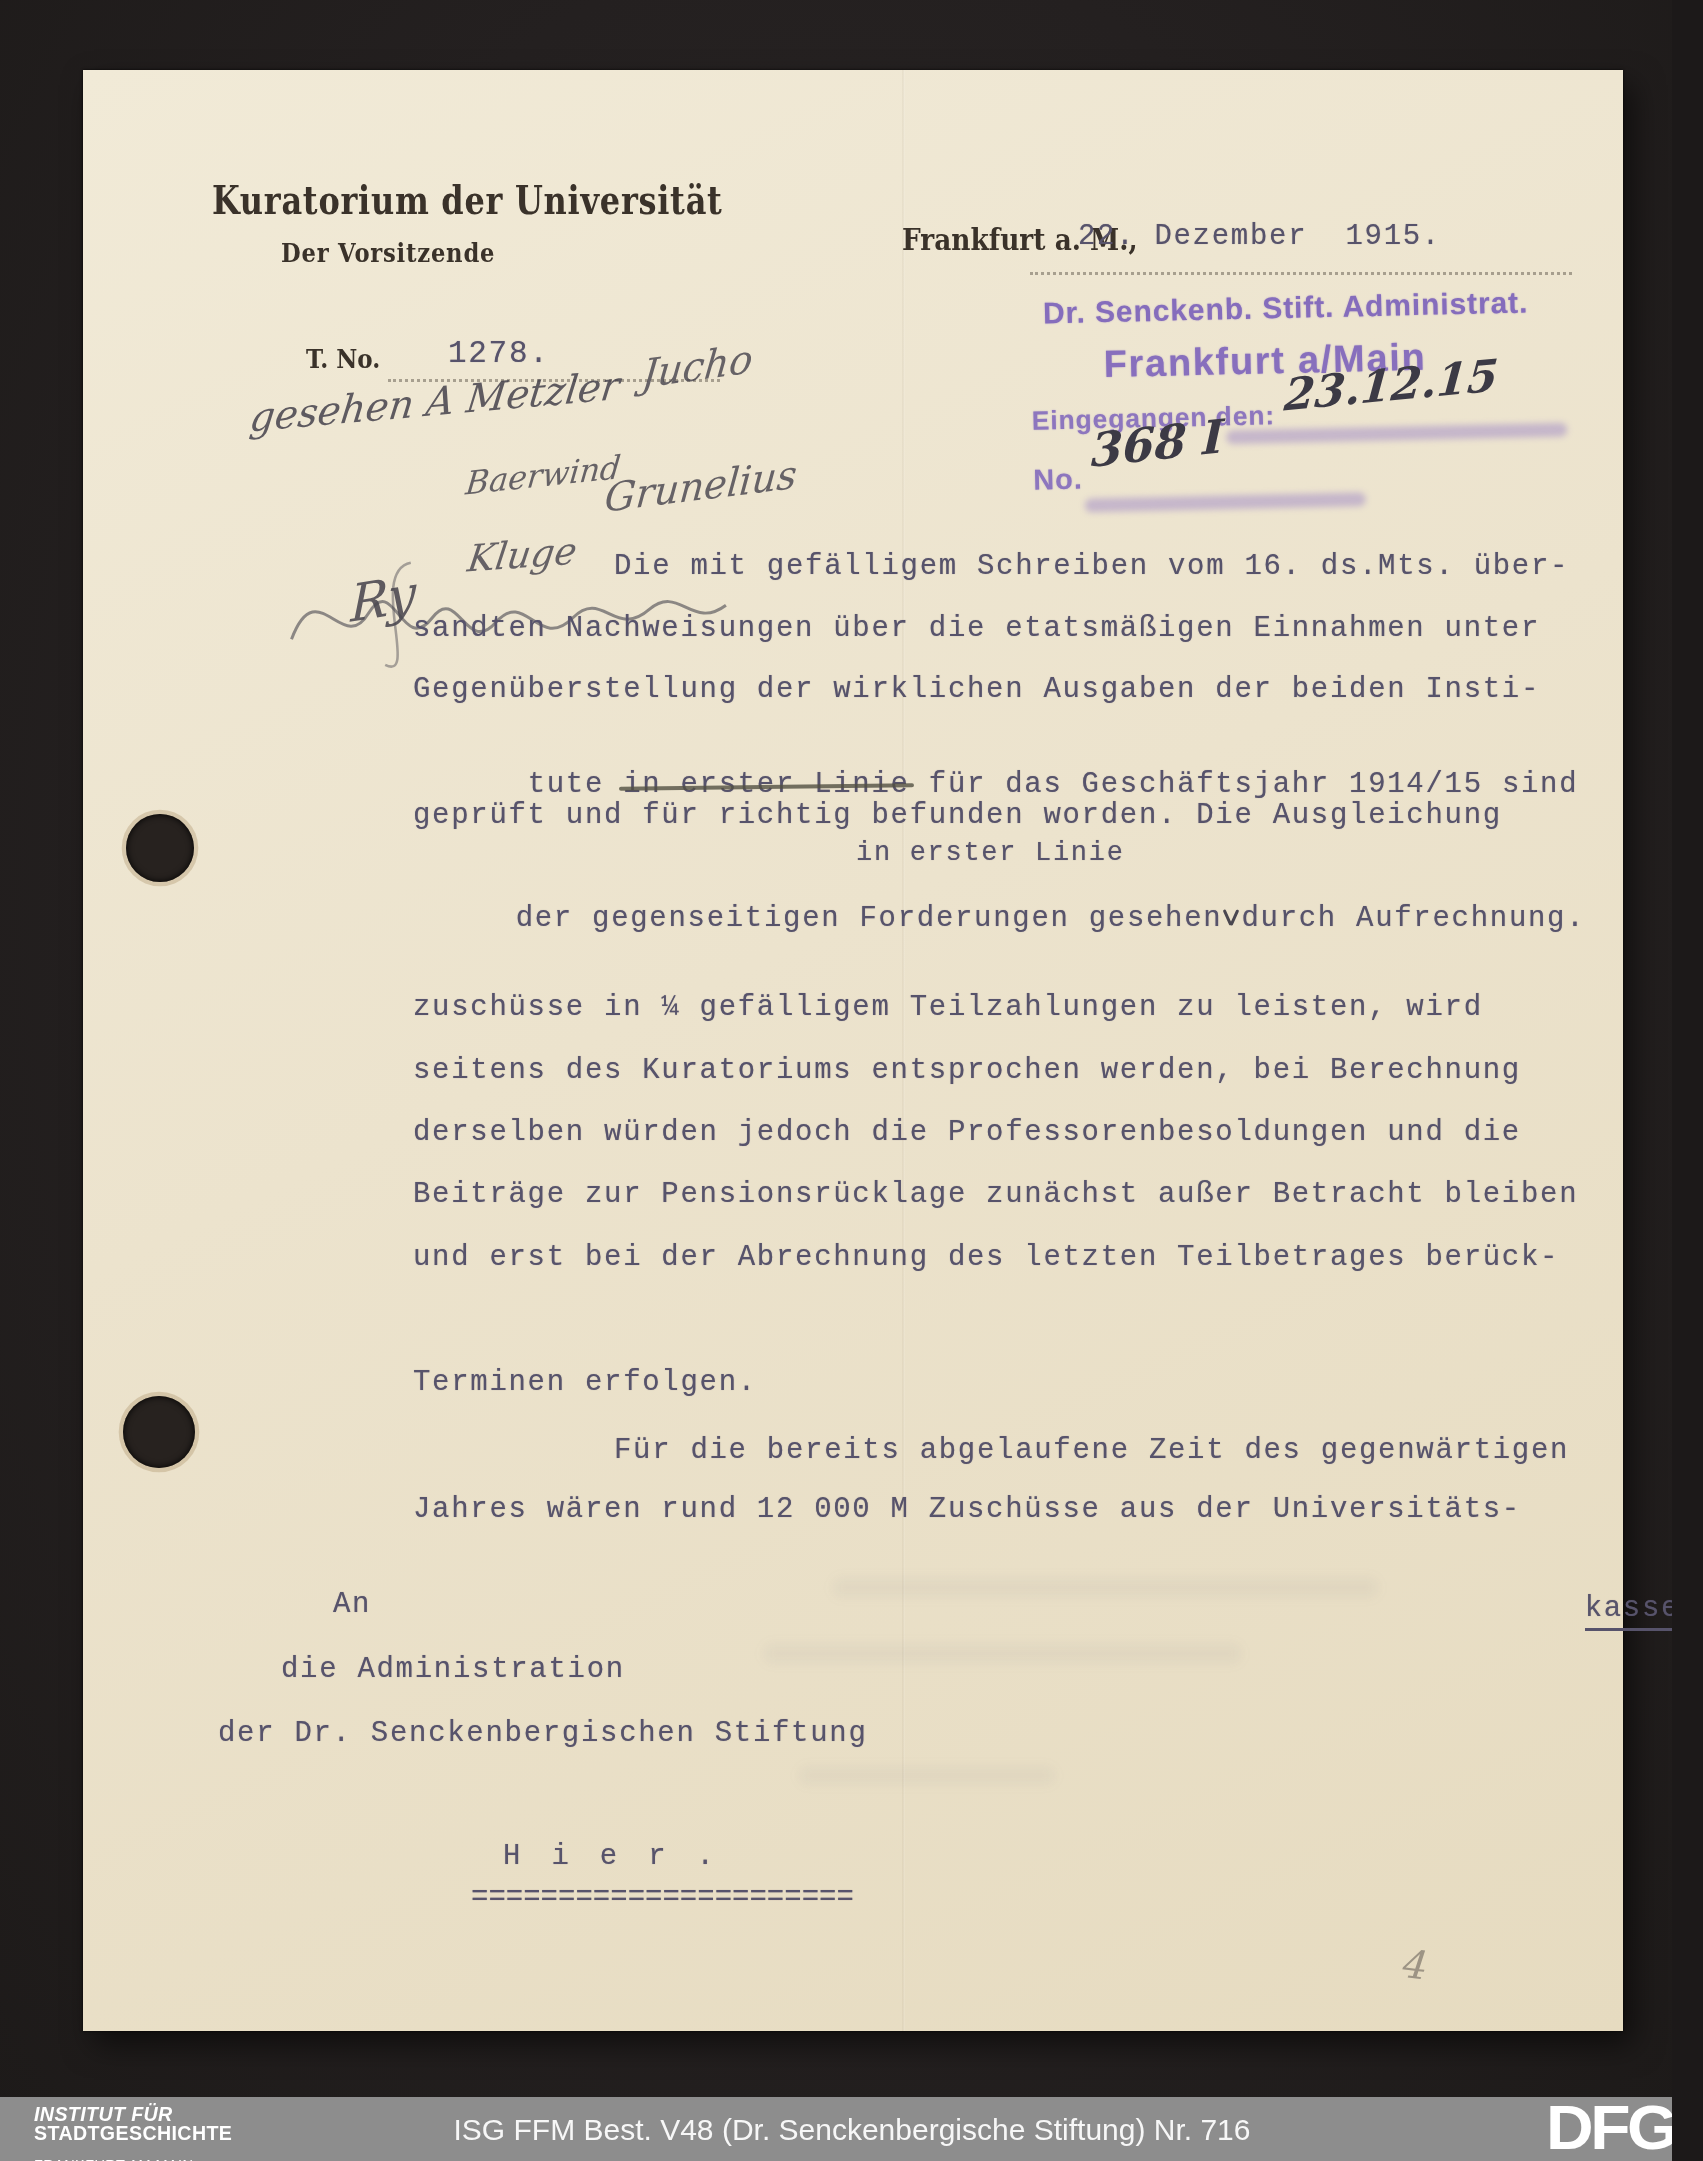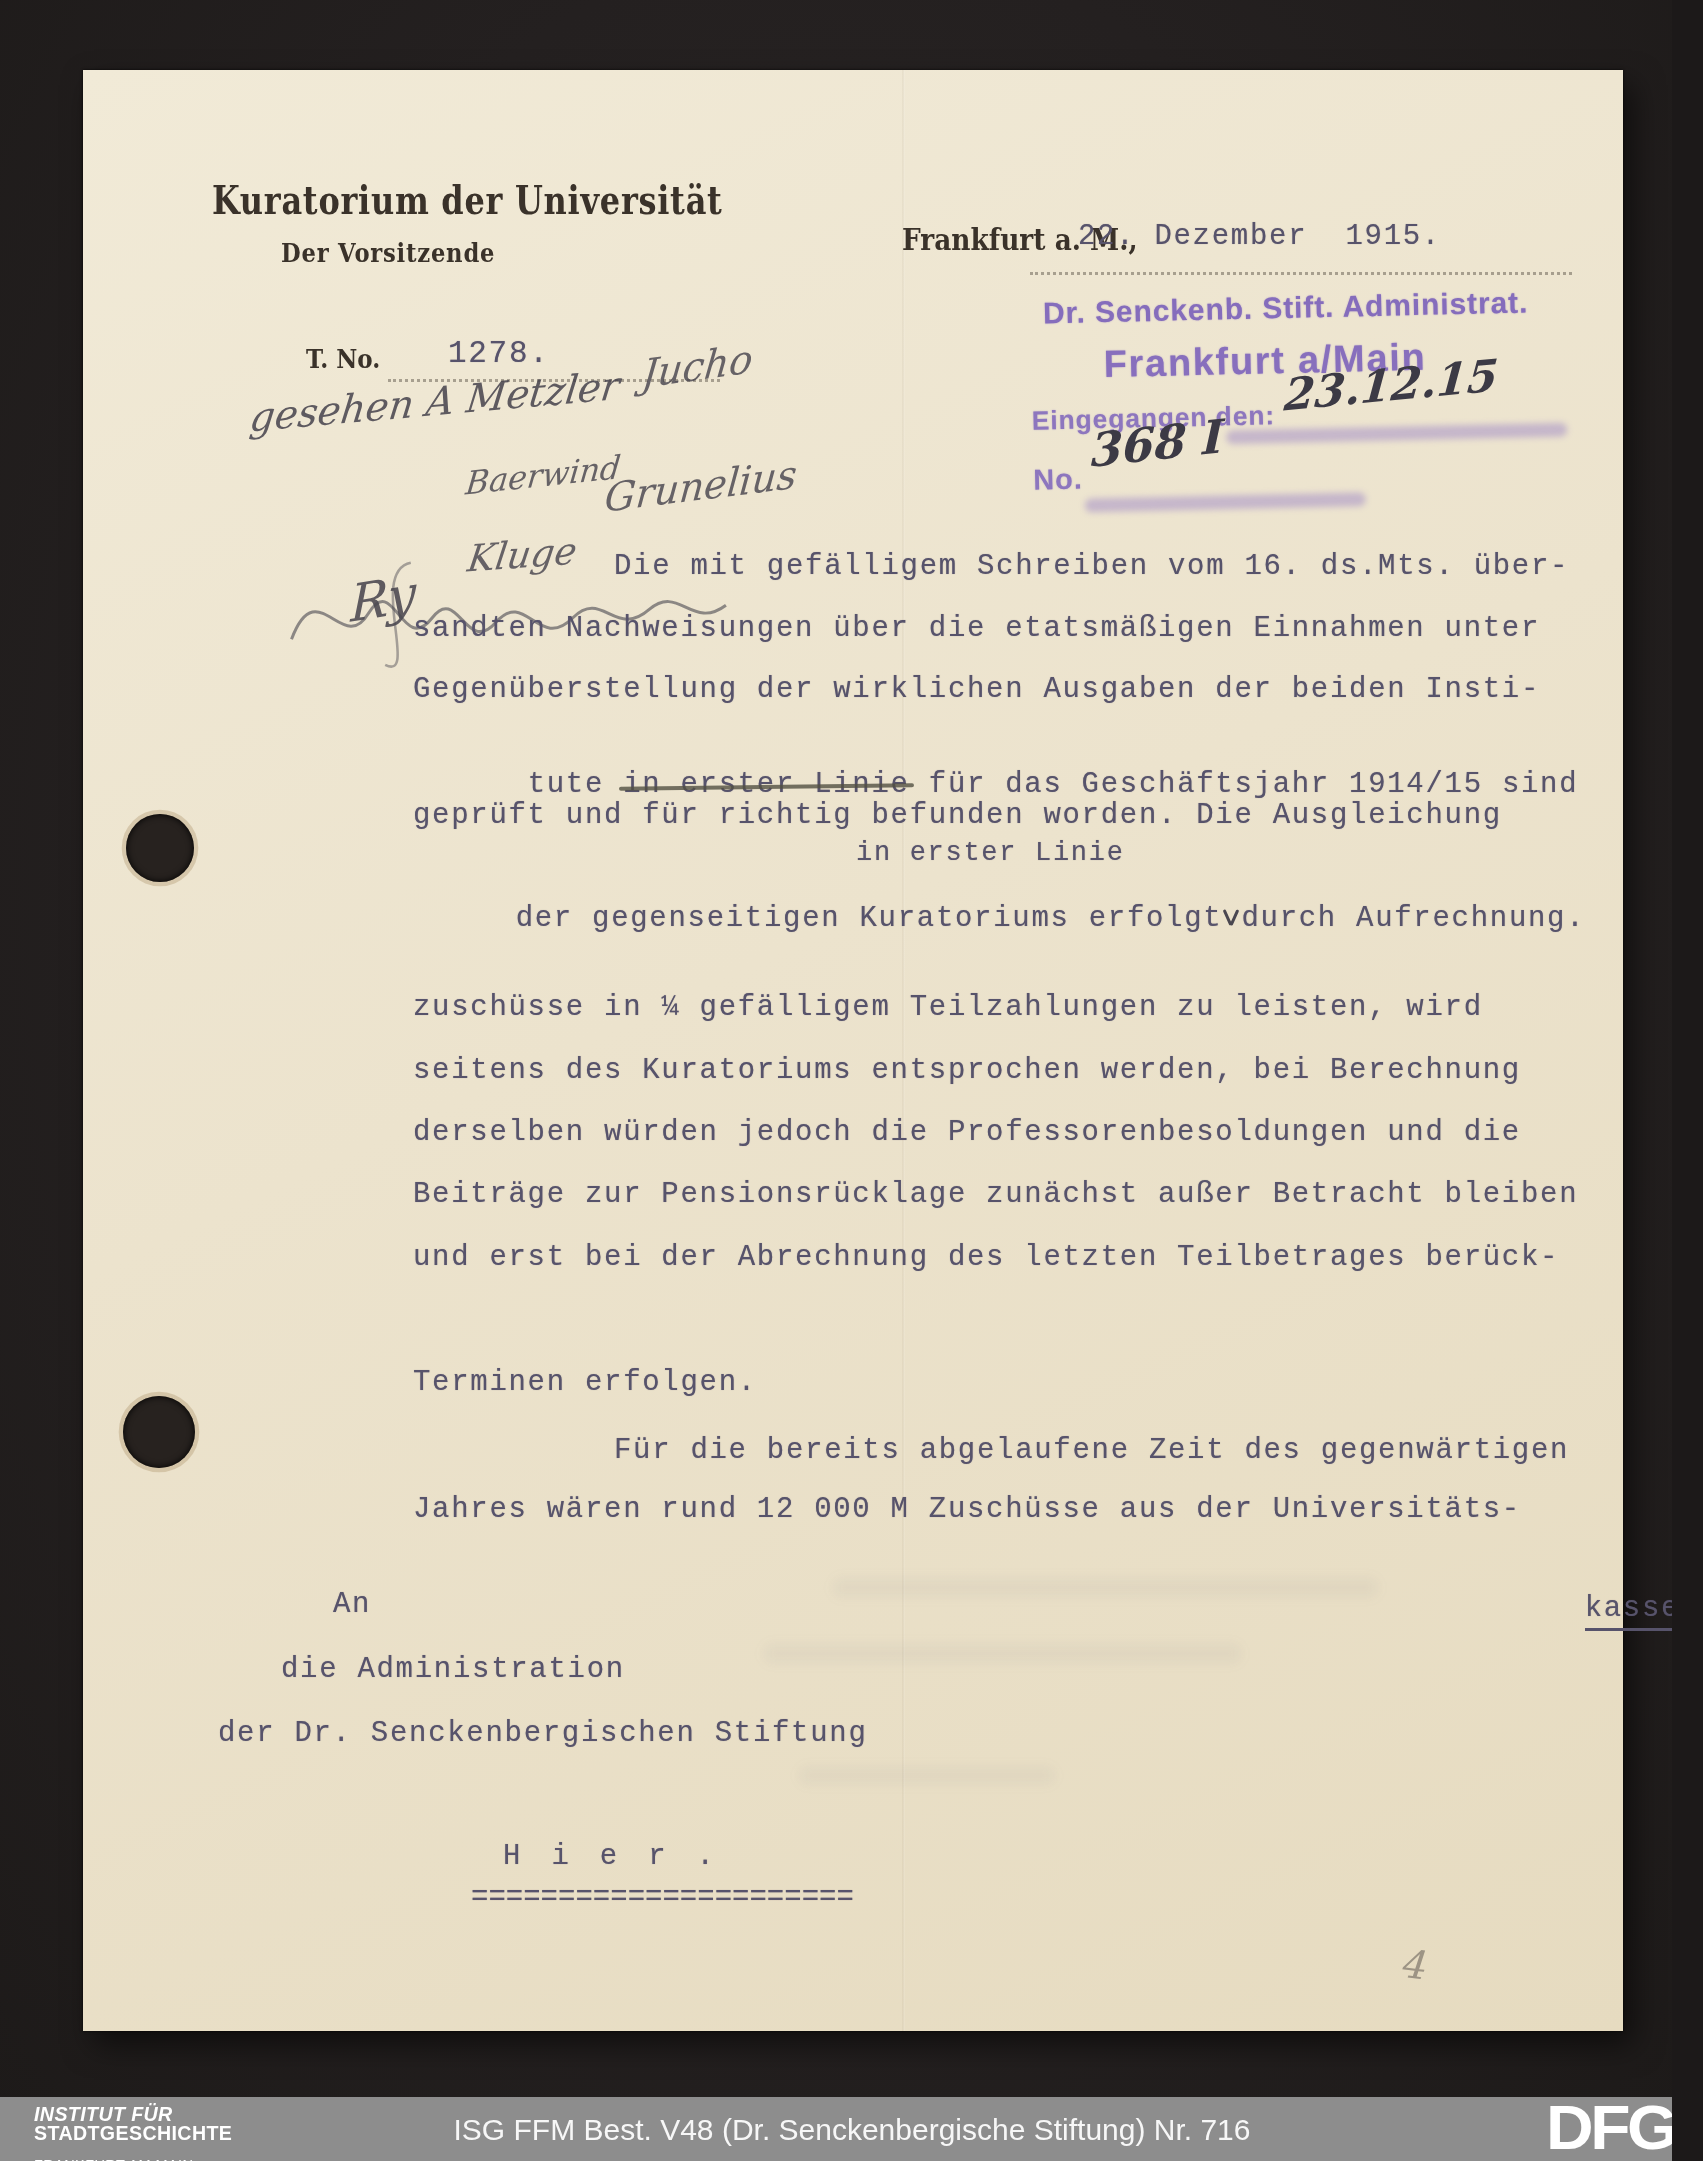--- a/index.html
+++ b/index.html
@@ -109,21 +109,21 @@
 
     <div class="tw" style="left:531px;top:480px;">Die mit gefälligem Schreiben vom 16. ds.Mts. über-</div>
     <div class="tw" style="left:330px;top:542px;">sandten Nachweisungen über die etatsmäßigen Einnahmen unter</div>
     <div class="tw" style="left:330px;top:603px;">Gegenüberstellung der wirklichen Ausgaben der beiden Insti-</div>
     <div class="tw" style="left:330px;top:665px;text-align:right;">
       <span>tute </span><span class="struck">in erster Linie</span><span> für das Geschäftsjahr 1914/15 sind</span>
     </div>
     <div class="tw" style="left:330px;top:729px;">geprüft und für richtig befunden worden. Die Ausgleichung</div>
     <div class="tw tw-sm" style="left:773px;top:768px;">in erster Linie</div>
     <div class="tw" style="left:318px;top:799px;">
-      <span>der gegenseitigen Kuratoriums erfolgt</span><span class="caret"></span><span>durch Aufrechnung.</span>
+      <span>der gegenseitigen Forderungen gesehen</span><span class="caret"></span><span>durch Aufrechnung.</span>
     </div>
     <div class="tw" style="left:330px;top:921px;">zuschüsse in ¼ gefälligem Teilzahlungen zu leisten, wird</div>
     <div class="tw" style="left:330px;top:984px;">seitens des Kuratoriums entsprochen werden, bei Berechnung</div>
     <div class="tw" style="left:330px;top:1046px;">derselben würden jedoch die Professorenbesoldungen und die</div>
     <div class="tw" style="left:330px;top:1108px;">Beiträge zur Pensionsrücklage zunächst außer Betracht bleiben</div>
     <div class="tw" style="left:330px;top:1171px;">und erst bei der Abrechnung des letzten Teilbetrages berück-</div>
     <div class="tw" style="left:330px;top:1296px;">Terminen erfolgen.</div>
     <div class="tw" style="left:531px;top:1364px;">Für die bereits abgelaufene Zeit des gegenwärtigen</div>
     <div class="tw" style="left:330px;top:1423px;">Jahres wären rund 12 000 M Zuschüsse aus der Universitäts-</div>
     <div class="tw" style="left:1387px;top:1489px;">

